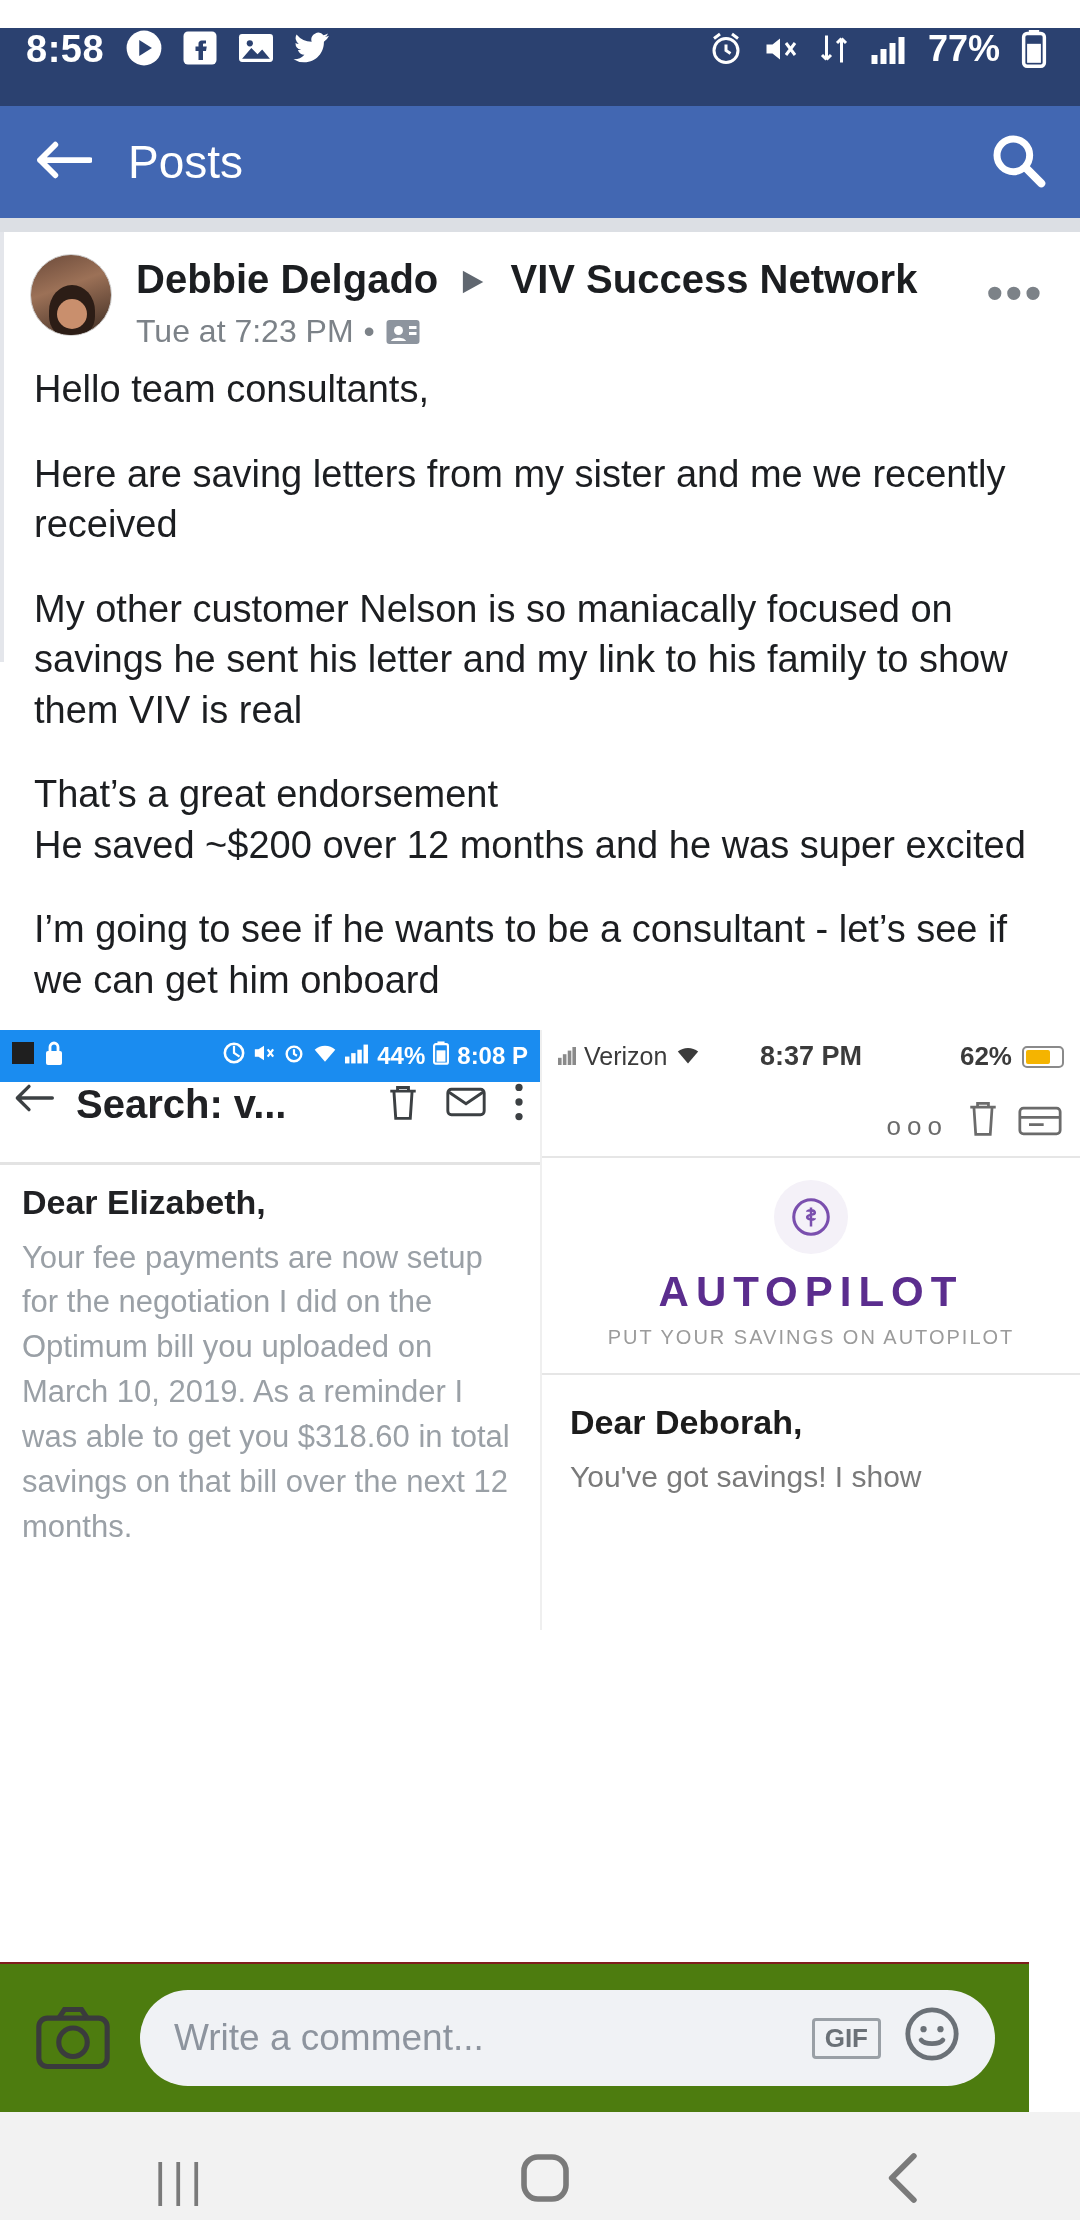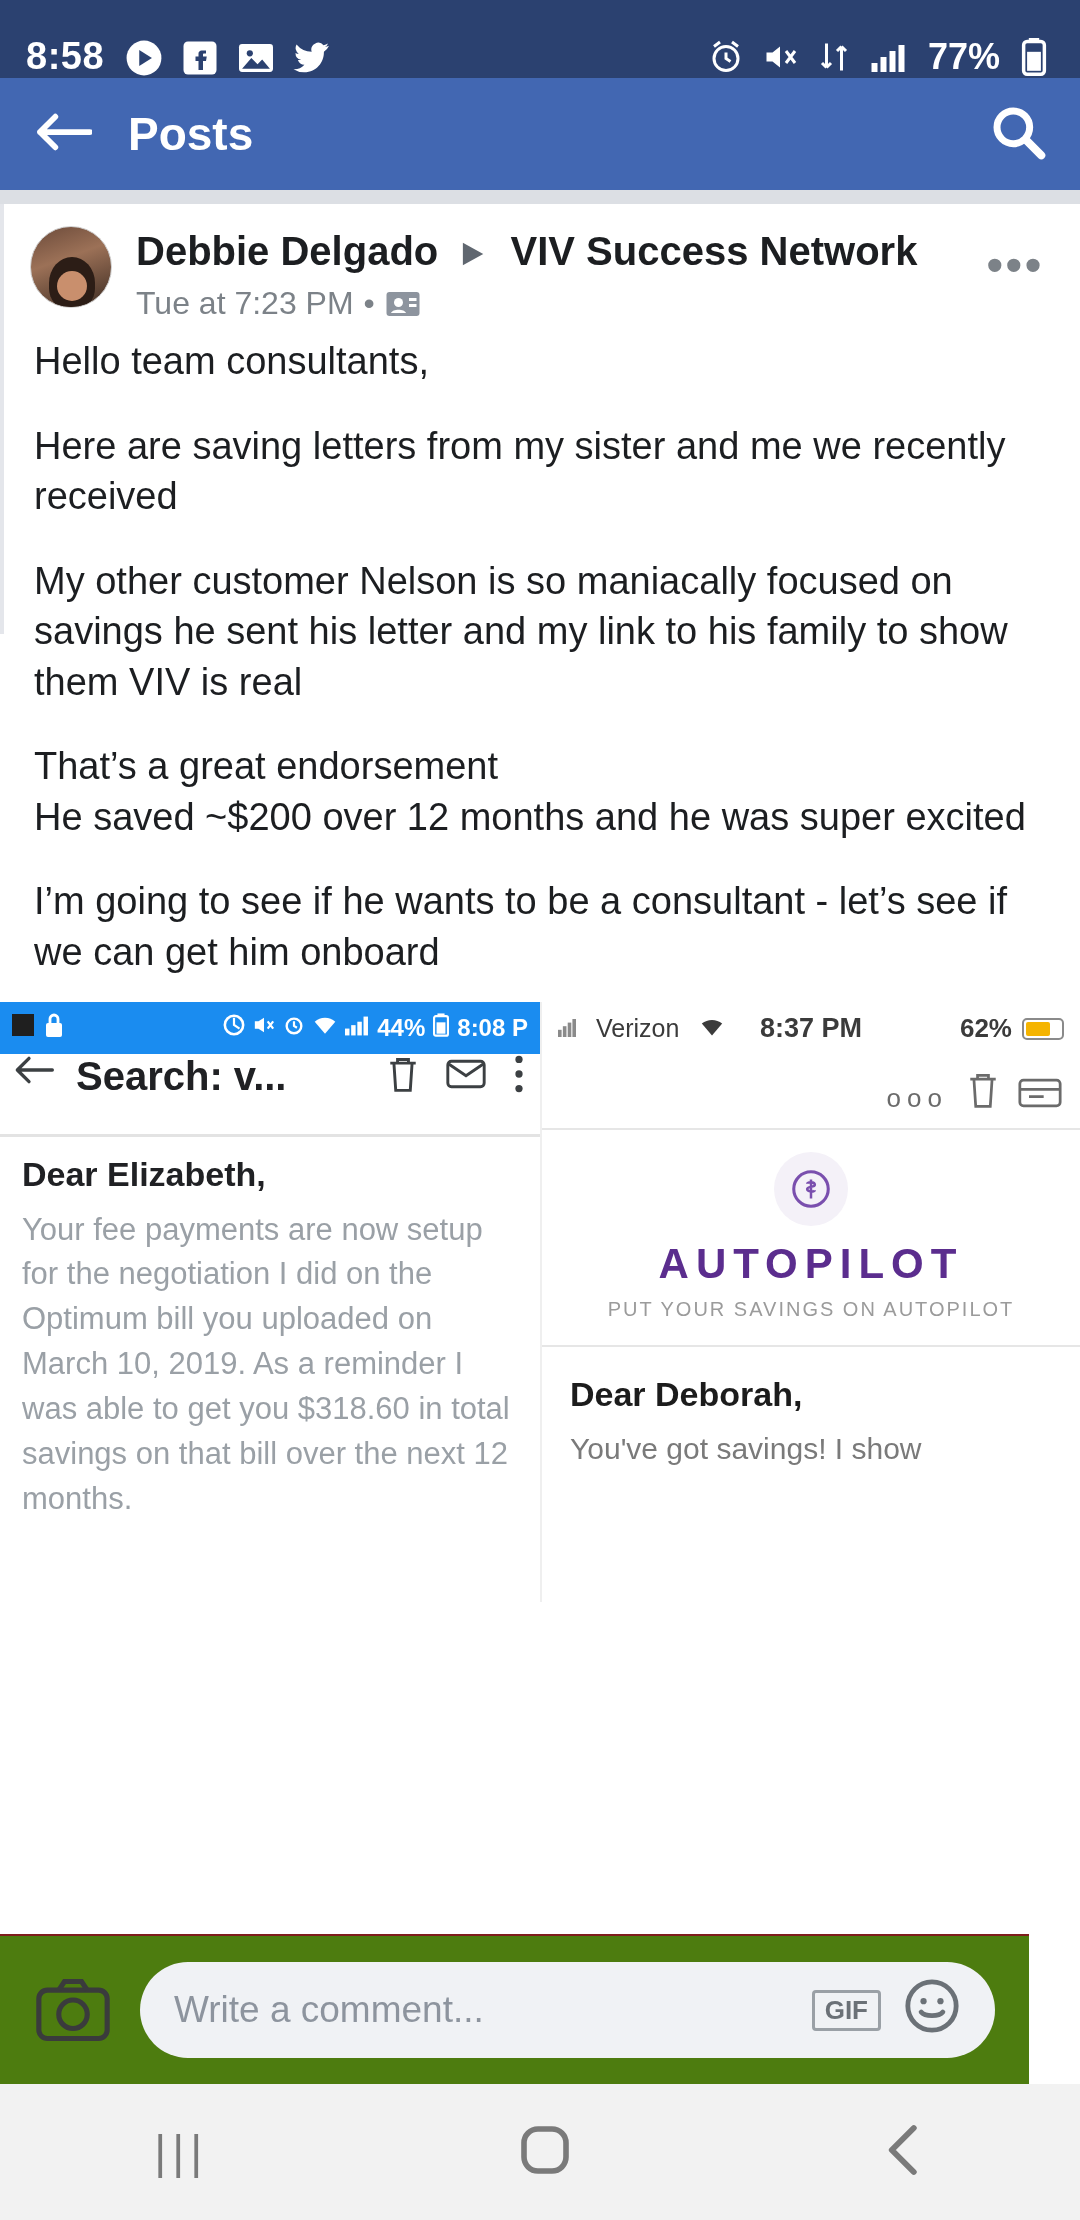--- a/index.html
+++ b/index.html
@@ -7,36 +7,36 @@
     width:1080px; height:2220px;
     font-family:"Liberation Sans", sans-serif;
     background:#ffffff;
     overflow:hidden;
   }
   #screen { position:relative; width:1080px; height:2220px; background:#fff; }
 
   
   .statusbar {
     height:78px; background:#2b4170; color:#fff;
-    display:flex; align-items:flex-end; padding:0 26px;
-    font-size:38px; font-weight:bold;
+    display:flex; align-items:flex-start; padding:0 26px;
+    font-size:38px; font-weight:bold;margin-top:28px;
   }
   .statusbar .time { margin-right:20px; letter-spacing:.5px; }
   .sb-icons-left { display:flex; align-items:center; gap:16px; }
   .sb-icons-right { margin-left:auto; display:flex; align-items:center; gap:14px; }
   .sb-ico { width:40px; height:40px; display:inline-flex; align-items:center; justify-content:center; }
   .sb-ico svg { display:block; }
   .battery-text { font-size:36px; font-weight:bold; margin-left:6px; }
 
   
   .appbar {
     height:112px; background:#4267b2; color:#fff;
     display:flex; align-items:center; padding:0 34px;
   }
-  .appbar .title { font-size:46px; font-weight:bold; margin-left:36px; }
+  .appbar .title { font-size:46px; font-weight:normal; margin-left:36px; }
   .appbar .spacer { flex:1; }
 
   .divider-gray { height:14px; background:#dcdfe4; }
 
   
   .post { padding:22px 30px 0 30px; position:relative; }
   .post-head { display:flex; align-items:flex-start; }
   .avatar {
     width:82px; height:82px; border-radius:50%;
     background:linear-gradient(160deg,#6b4a3a 0%, #9c7157 40%, #3c2b22 100%);
@@ -78,21 +78,21 @@
   .sl-bar .sl-title { font-size:40px; font-weight:bold; color:#202124; margin-left:22px; }
   .sl-bar .sl-actions { margin-left:auto; display:flex; align-items:center; gap:26px; }
   .sl-sep { height:3px; background:#e3e3e3; }
   .sl-body { padding:18px 22px 0 22px; }
   .sl-greet { font-size:34px; font-weight:bold; color:#202124; }
   .sl-text { margin-top:14px; font-size:31px; line-height:1.45; color:#9aa0a6; }
 
   
   .shot-right { position:absolute; left:540px; top:0; width:540px; height:600px; background:#fff; overflow:hidden; border-left:2px solid #efefef; }
   .sr-status { height:54px; display:flex; align-items:center; padding:0 16px; font-size:26px; color:#3b3b3b; font-weight:bold; }
-  .sr-status .sr-carrier { display:flex; align-items:center; gap:20px; font-weight:normal; font-size:25px; }
+  .sr-status .sr-carrier { display:flex; align-items:center; gap:8px; font-weight:normal; font-size:25px; }
   .sr-status .sr-time { position:absolute; left:0; right:0; text-align:center; font-size:27px; pointer-events:none; }
   .sr-status .sr-right { margin-left:auto; display:flex; align-items:center; gap:10px; }
   .sr-batt { width:42px; height:22px; border:2px solid #8a8a8a; border-radius:5px; position:relative; }
   .sr-batt i { position:absolute; left:2px; top:2px; bottom:2px; width:62%; background:#f5b400; border-radius:2px; display:block; }
   .sr-toolbar { height:72px; display:flex; align-items:center; padding:0 18px; }
   .sr-toolbar .sr-tools { margin-left:auto; display:flex; align-items:flex-end; gap:18px; }
   .sr-sep { height:2px; background:#e6e6e6; }
   .sr-logo-wrap { text-align:center; padding-top:22px; }
   .sr-logo { width:74px; height:74px; border-radius:50%; background:#f4f1f8; display:inline-flex; align-items:center; justify-content:center; }
   .sr-brand { margin-top:14px; font-size:42px; font-weight:bold; color:#5b2d8e; letter-spacing:7px; }

